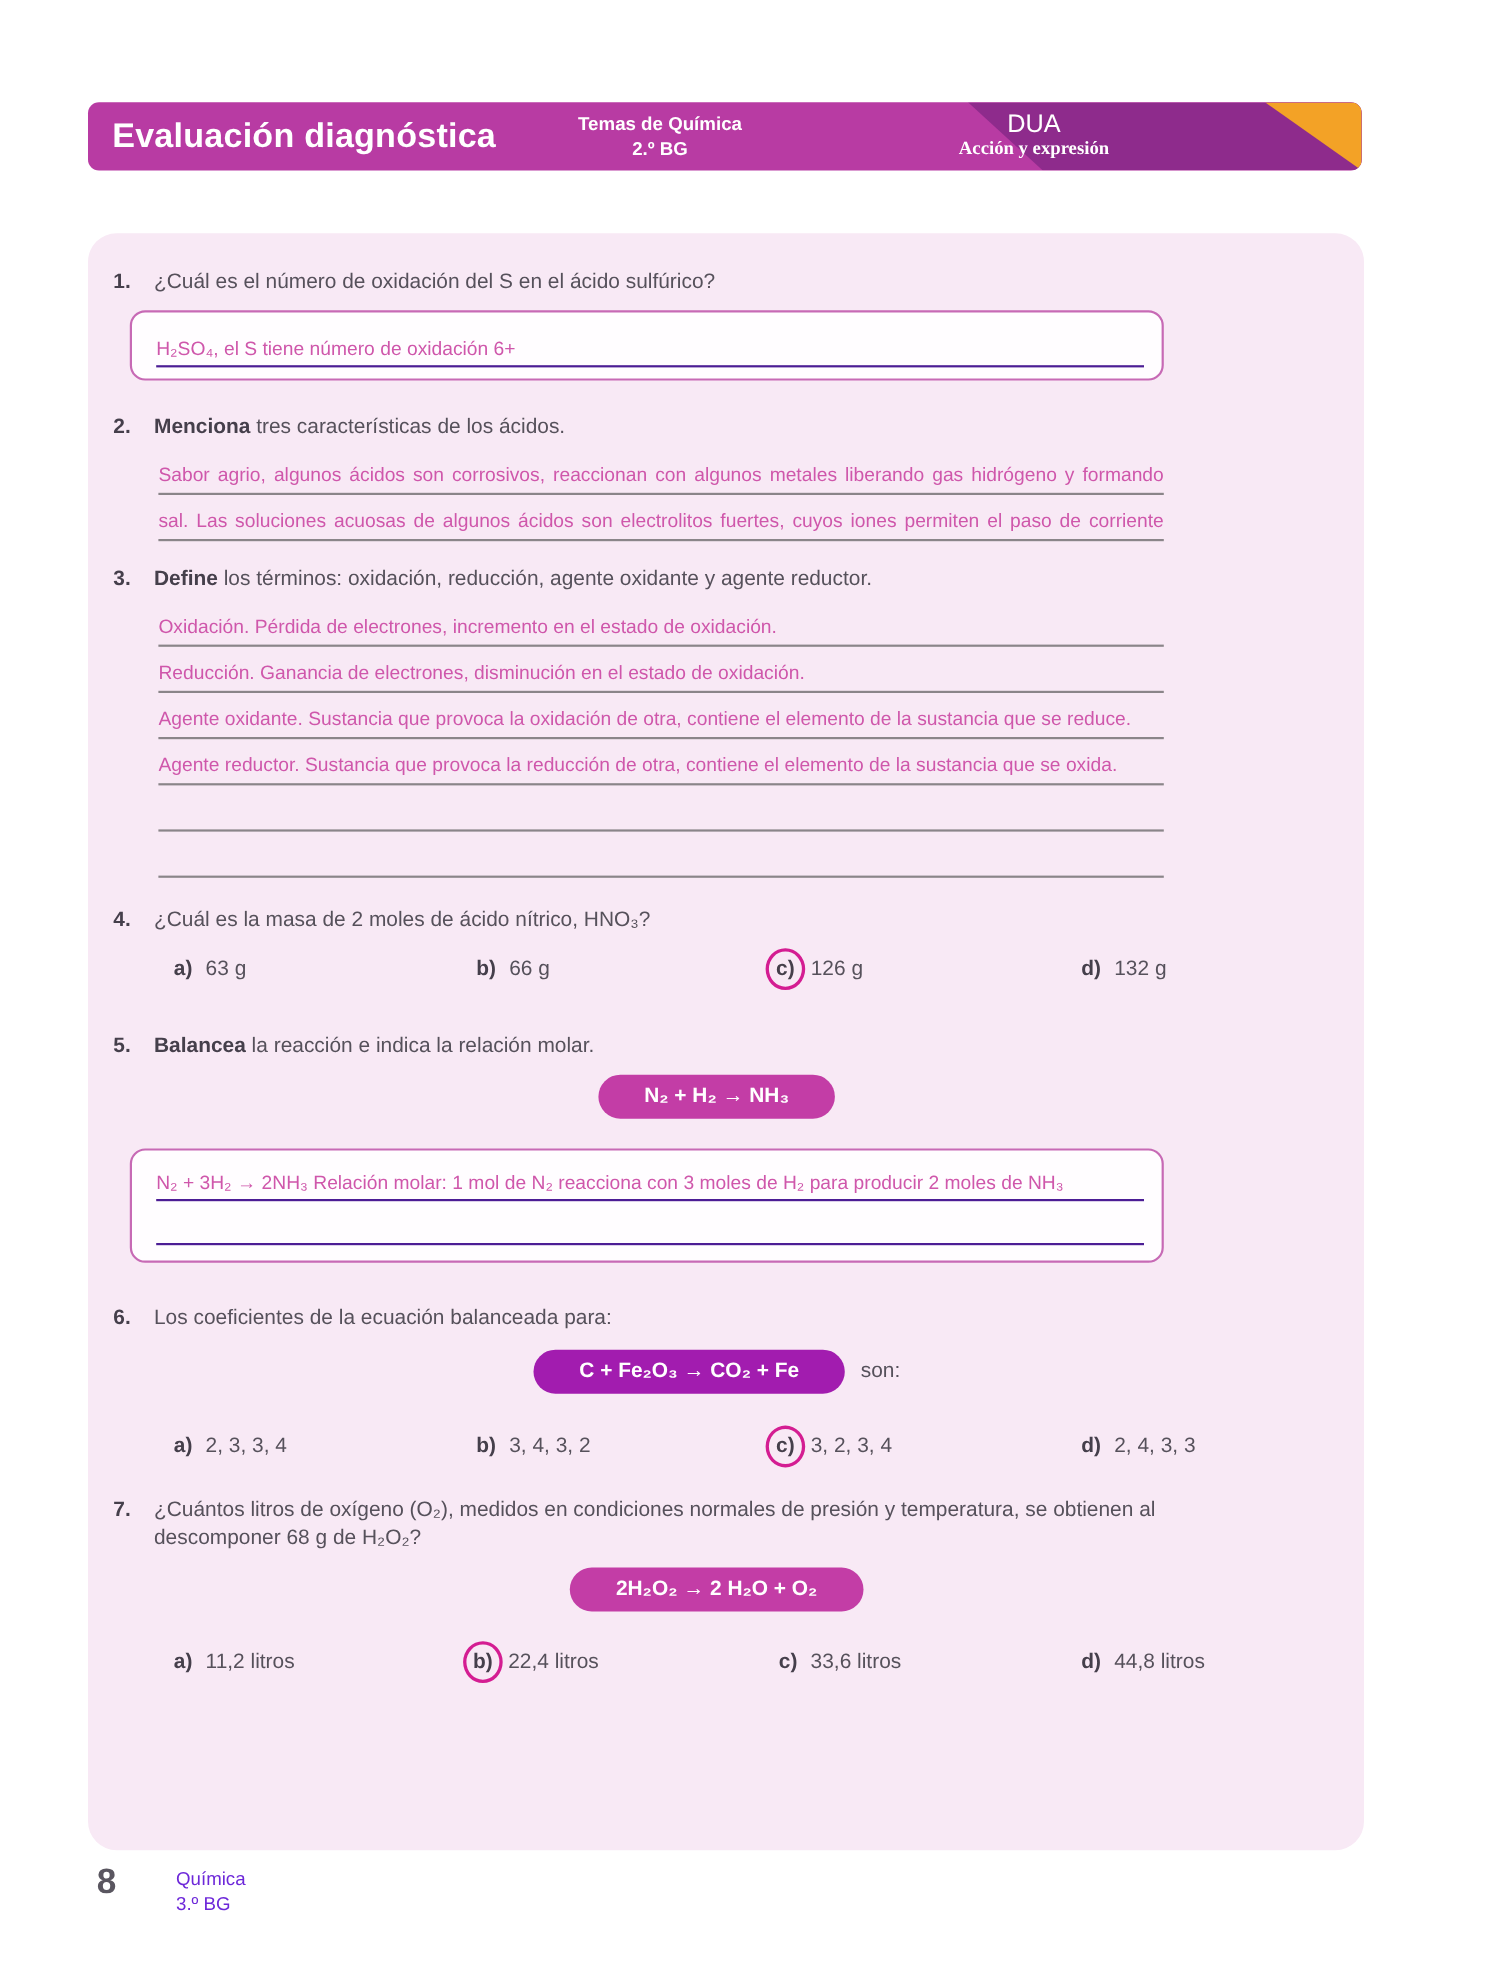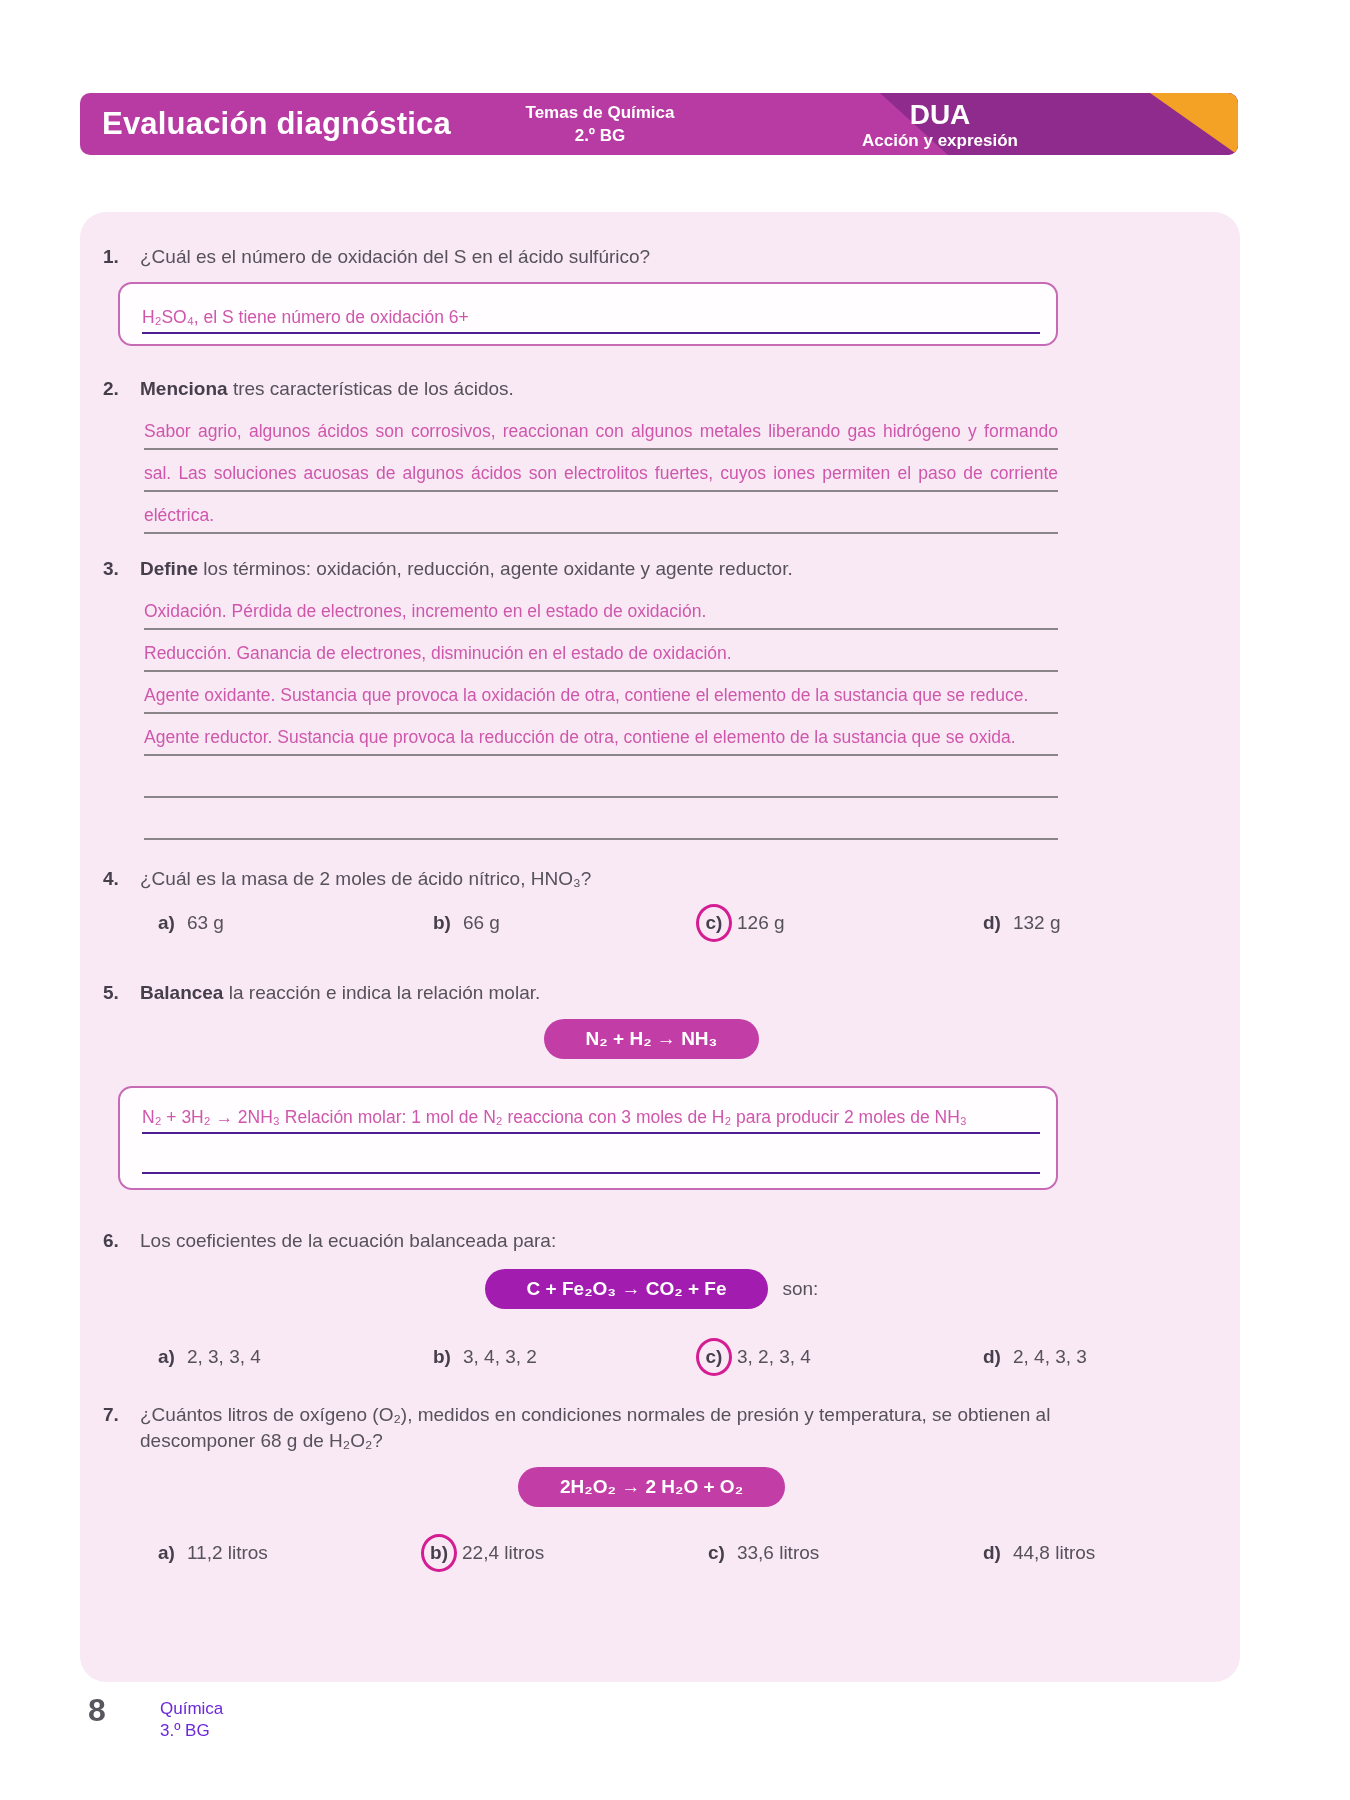--- a/index.html
+++ b/index.html
@@ -30,22 +30,22 @@
     position:absolute;left:22px;top:50%;transform:translateY(-50%);
     font-size:31px;font-weight:bold;color:#fff;letter-spacing:.2px;white-space:nowrap;
   }
   .header-course{
     position:absolute;left:420px;top:9px;width:200px;text-align:center;
     color:#fff;font-weight:bold;font-size:17px;line-height:1.35;
   }
   .header-dua{
     position:absolute;left:755px;top:6px;width:210px;text-align:center;color:#fff;
   }
-  .dua-title{font-size:28px;font-weight:bold;line-height:1.15;}
-  .dua-sub{font-size:17px;font-weight:bold;}
+  .dua-title{font-size:23px;font-weight:normal;line-height:1.15;}
+  .dua-sub{font-size:17px;font-weight:bold;font-family:Liberation Serif, serif;}
 
   
   .panel{
     position:absolute;left:80px;top:212px;width:1160px;height:1470px;
     background:#f8e9f5;border-radius:26px;
   }
   .panel-content{padding:32px 40px 0 23px;box-sizing:border-box;}
 
   .q-row{display:flex;font-size:19px;color:#56515b;line-height:26px;}
   .q-num{width:37px;flex:none;font-weight:bold;color:#453f4b;}
@@ -142,21 +142,20 @@
       <div class="write-line">H₂SO₄, el S tiene número de oxidación 6+</div>
     </div>
 
     <div class="q-row mt30">
       <span class="q-num">2.</span>
       <span class="q-text"><span class="q-bold">Menciona</span><span> tres características de los ácidos.</span></span>
     </div>
     <div class="ans-lines">
       <div class="a-line justify">Sabor agrio, algunos ácidos son corrosivos, reaccionan con algunos metales liberando gas hidrógeno y formando una</div>
       <div class="a-line justify">sal. Las soluciones acuosas de algunos ácidos son electrolitos fuertes, cuyos iones permiten el paso de corriente</div>
-      <div class="a-line">eléctrica.</div>
     </div>
 
     <div class="q-row mt22">
       <span class="q-num">3.</span>
       <span class="q-text"><span class="q-bold">Define</span><span> los términos: oxidación, reducción, agente oxidante y agente reductor.</span></span>
     </div>
     <div class="ans-lines">
       <div class="a-line">Oxidación. Pérdida de electrones, incremento en el estado de oxidación.</div>
       <div class="a-line">Reducción. Ganancia de electrones, disminución en el estado de oxidación.</div>
       <div class="a-line">Agente oxidante. Sustancia que provoca la oxidación de otra, contiene el elemento de la sustancia que se reduce.</div>

